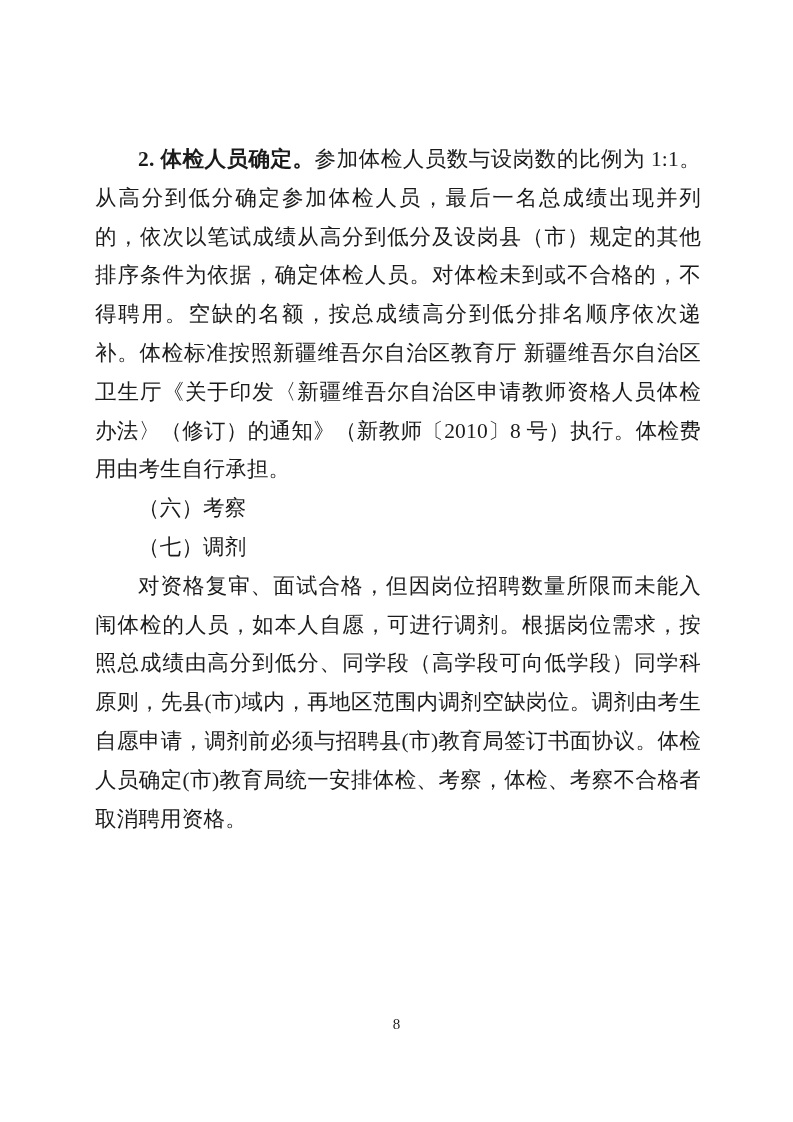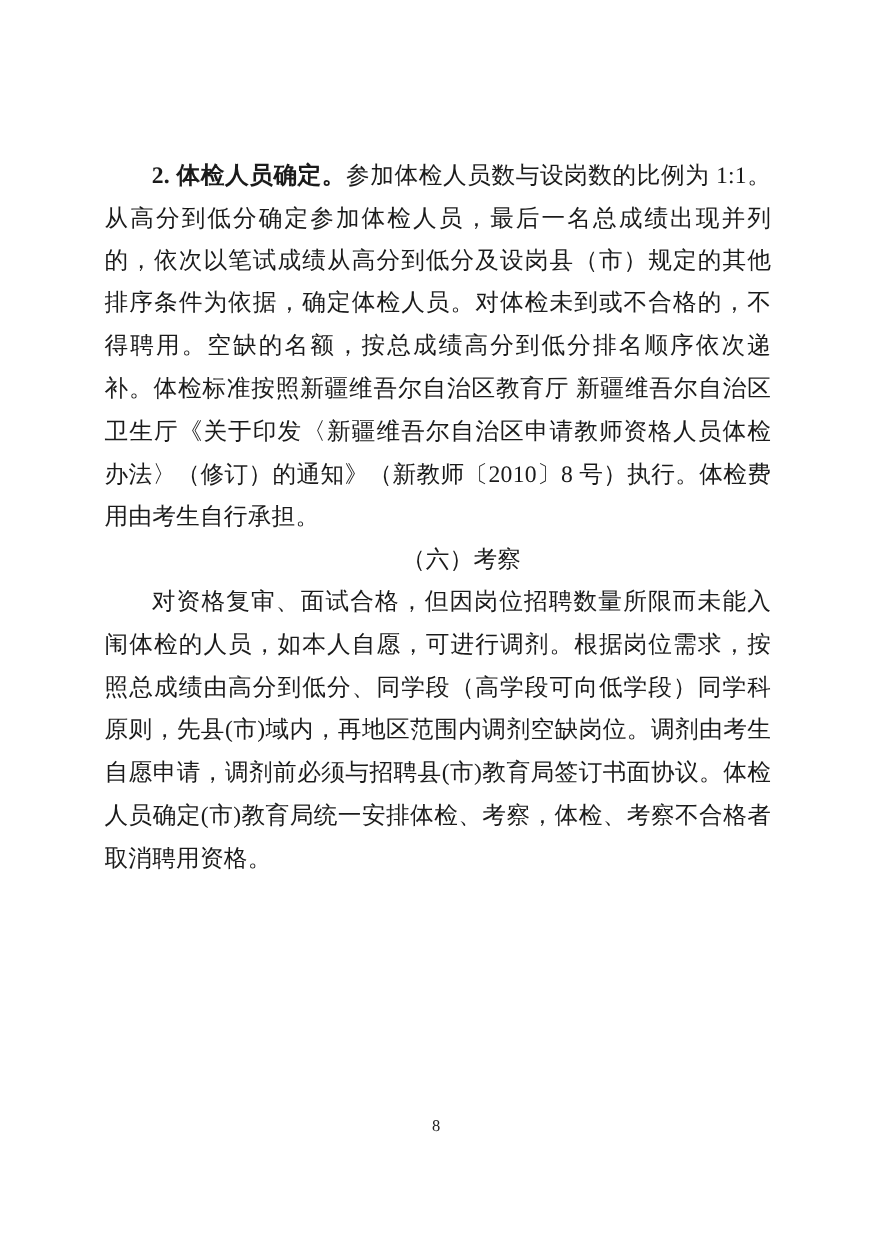--- a/index.html
+++ b/index.html
@@ -30,21 +30,21 @@
   .para {
     margin: 0;
     text-indent: 2em;
   }
   .para .lead {
     font-weight: bold;
   }
   .heading {
     margin: 0;
     text-indent: 2em;
-    text-align: center;
+    text-align: left;
   }
   .page-footer {
     position: absolute;
     left: 0;
     right: 0;
     top: 1016px;
     text-align: center;
     font-size: 15px;
     color: #222222;
   }
@@ -53,19 +53,20 @@
 <body>
 
 <div class="page">
   <div class="content">
 
     <p class="para"><span class="lead">2. 体检人员确定。</span><span>参加体检人员数与设岗数的比例为 1:1。从高分到低分确定参加体检人员，最后一名总成绩出现并列的，依次以笔试成绩从高分到低分及设岗县（市）规定的其他排序条件为依据，确定体检人员。对体检未到或不合格的，不得聘用。空缺的名额，按总成绩高分到低分排名顺序依次递补。体检标准按照新疆维吾尔自治区教育厅 新疆维吾尔自治区卫生厅《关于印发〈新疆维吾尔自治区申请教师资格人员体检办法〉（修订）的通知》（新教师〔2010〕8 号）执行。体检费用由考生自行承担。</span></p>
 
     <p class="heading">（六）考察</p>
 
 
+    <p class="heading">（七）调剂</p>
 
     <p class="para">对资格复审、面试合格，但因岗位招聘数量所限而未能入闱体检的人员，如本人自愿，可进行调剂。根据岗位需求，按照总成绩由高分到低分、同学段（高学段可向低学段）同学科原则，先县(市)域内，再地区范围内调剂空缺岗位。调剂由考生自愿申请，调剂前必须与招聘县(市)教育局签订书面协议。体检人员确定(市)教育局统一安排体检、考察，体检、考察不合格者取消聘用资格。</p>
 
   </div>
 
   <div class="page-footer">8</div>
 </div>
 
 </body></html>

